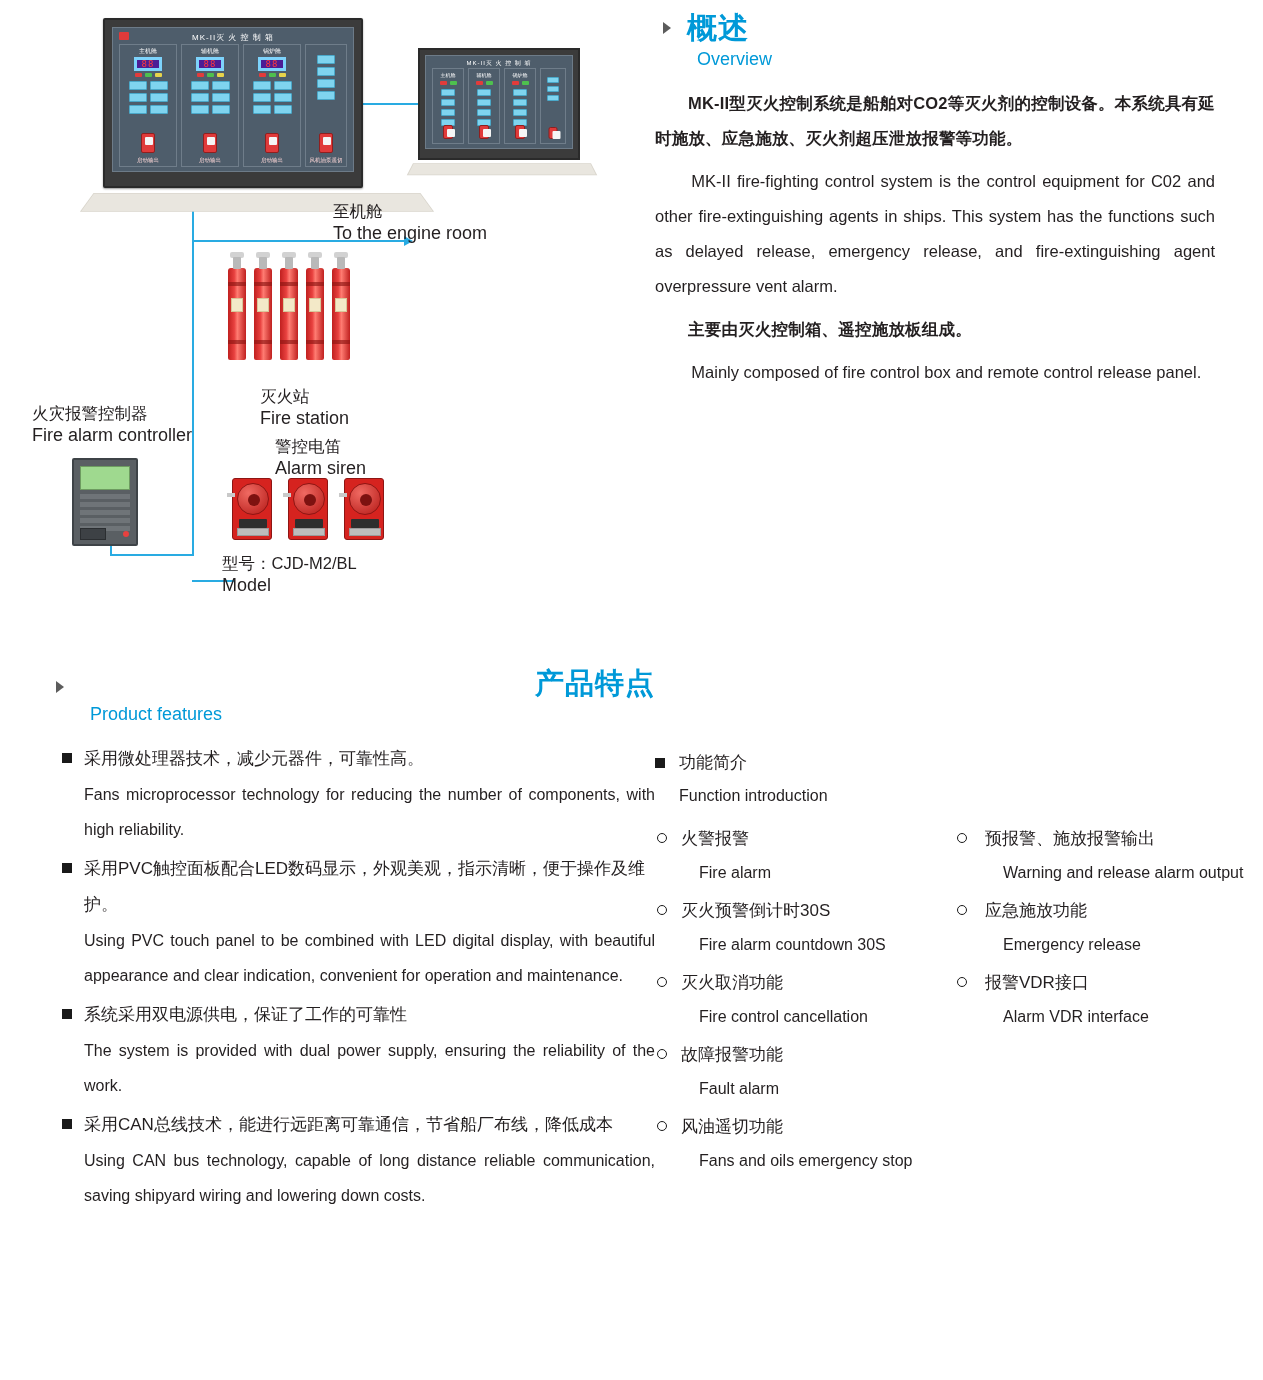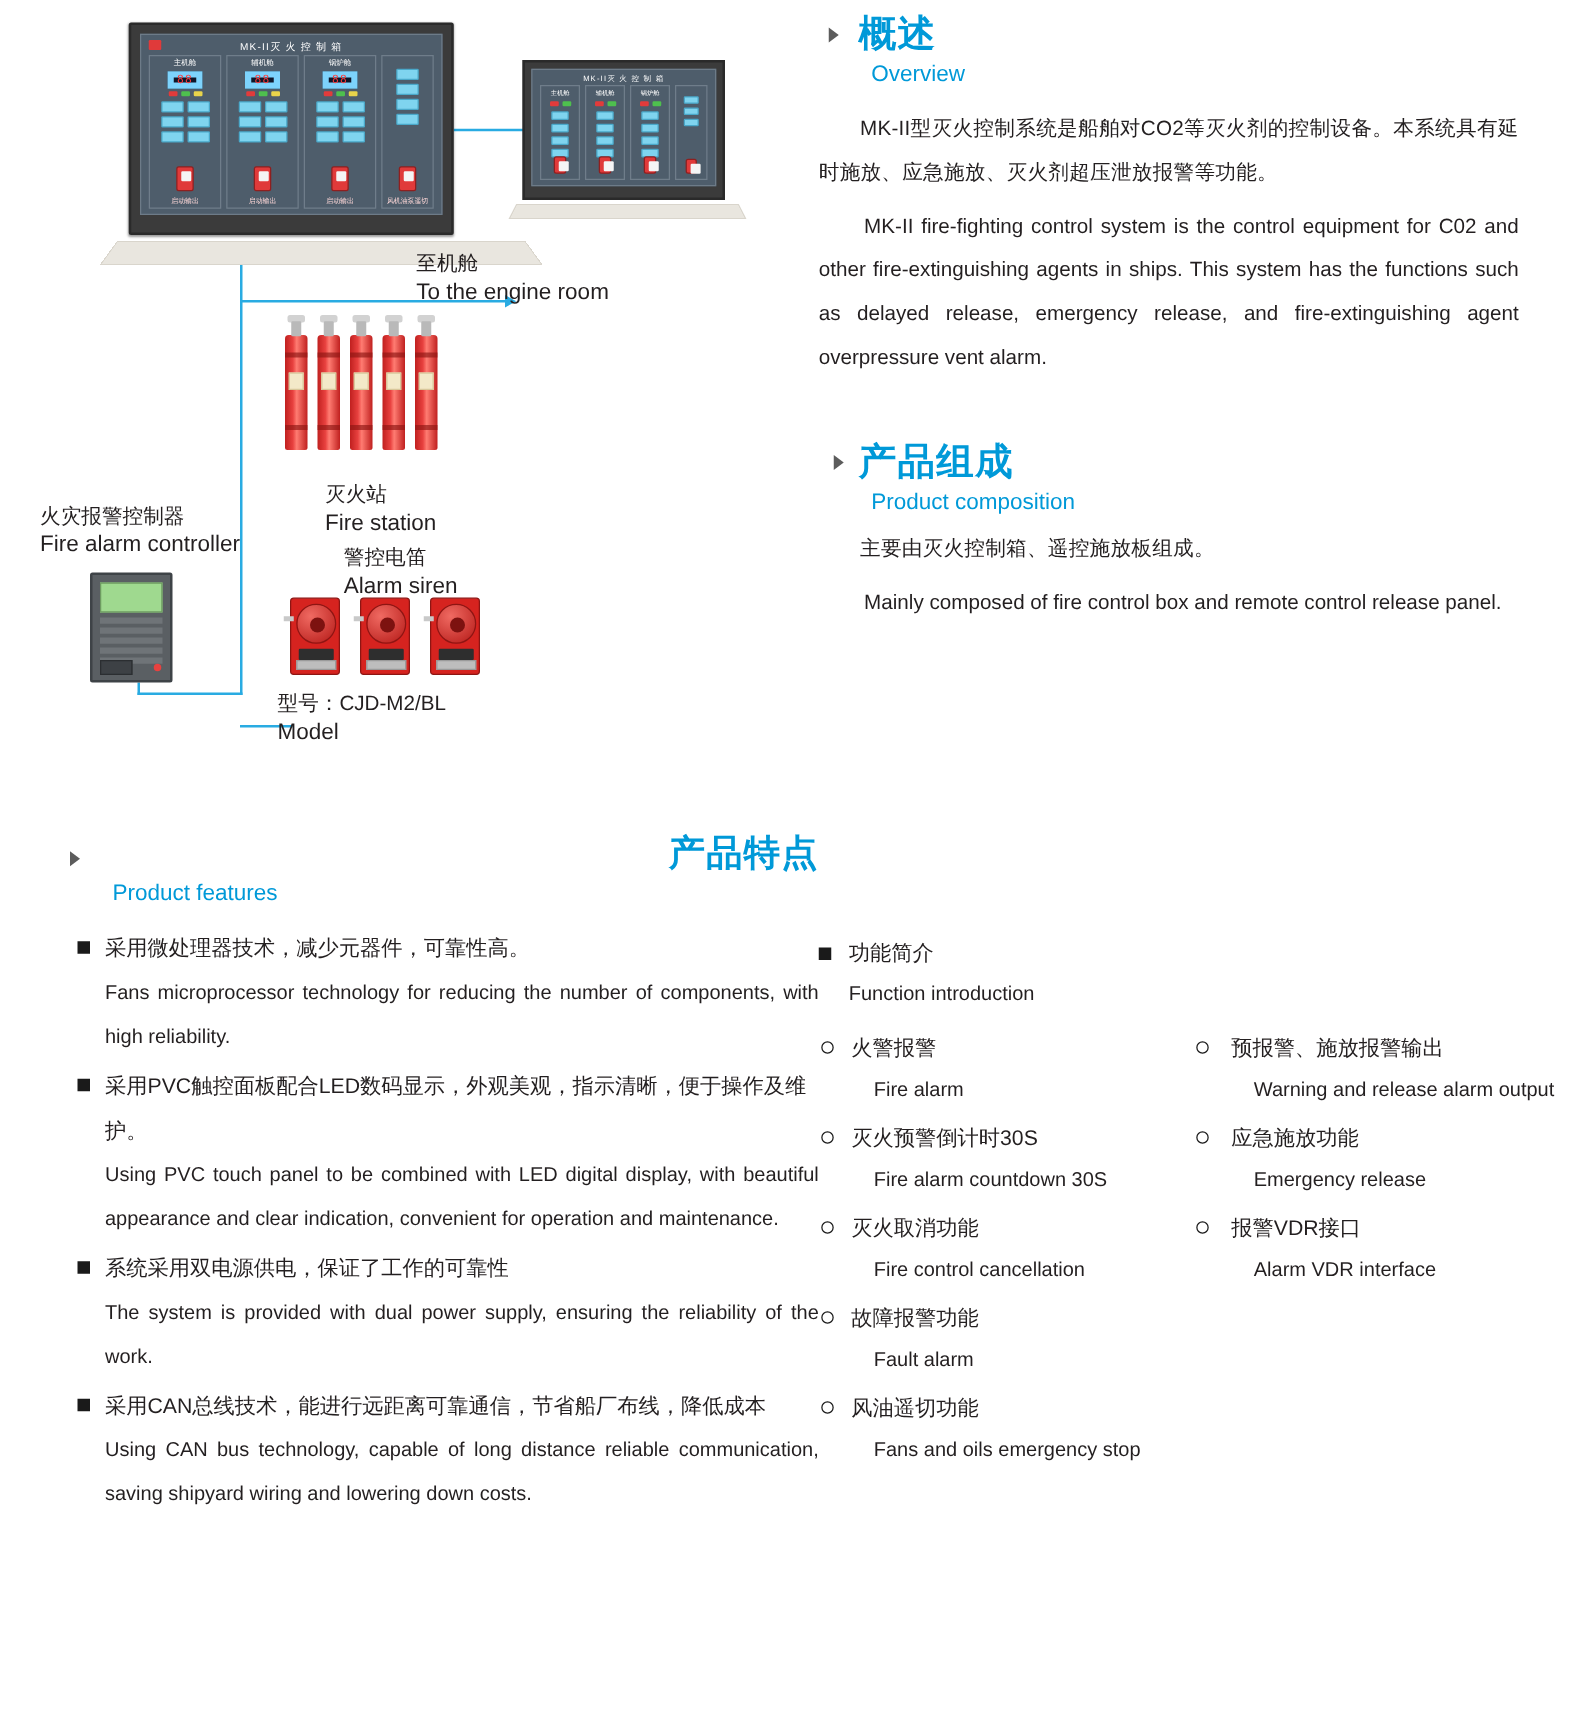--- a/index.html
+++ b/index.html
@@ -28,21 +28,21 @@
     margin-left:32px; line-height:36px;
   }
   .sec-head .en {
     font-size:18px; color:#0099d8; margin-left:42px; line-height:26px;
   }
 
   .para {
     font-size:16.5px; line-height:35px; text-align:justify;
     color:#231f20; margin:0;
   }
-  .para.cn { text-indent:2em; letter-spacing:0.2px; }
+  .para.cn { text-indent:2em; letter-spacing:0.2px;font-weight:bold; }
   .para.en { text-indent:2.2em; }
   .p-gap { height:8px; }
 
   
   .ill { position:absolute; left:0; top:0; width:655px; height:650px; }
 
   
   .box-main {
     position:absolute; left:103px; top:18px; width:260px; height:170px;
     background:#3b3b3b; border:2px solid #2a2a2a; border-radius:2px;
@@ -65,22 +65,22 @@
     position:absolute; left:6px; top:4px; width:10px;height:8px;
     background:#e03a3a; border-radius:1px;
   }
   .panel-cols { position:absolute; left:6px; top:16px; right:6px; bottom:4px; display:flex; gap:4px; }
   .pcol {
     flex:1; border:1px solid #6f7d8a; position:relative; padding-top:2px;
   }
   .pcol.small { flex:0 0 42px; }
   .pcol .hdr { font-size:6px; color:#fff; text-align:center; line-height:8px; }
   .seg {
-    margin:2px auto 1px; width:28px; height:14px; background:#0f172a;
-    border:5px solid #7dd3fc; display:flex; align-items:center; justify-content:center;
+    margin:2px auto 1px; width:28px; height:14px; background:#4c1d95;
+    border:3px solid #7dd3fc; display:flex; align-items:center; justify-content:center;
     color:#ff3a3a; font-family:"DejaVu Sans Mono", monospace; font-size:9px; letter-spacing:1px;
   }
   .lamprow { display:flex; justify-content:center; gap:3px; margin:2px 0; }
   .lamp { width:7px;height:4px;border-radius:1px; }
   .lamp.r{background:#e23b3b;} .lamp.g{background:#4ec04e;} .lamp.y{background:#e8d44b;}
   .btngrid { display:flex; flex-wrap:wrap; justify-content:center; gap:3px; padding:2px 3px; }
   .btn-s { width:18px;height:9px;background:#7fd4ef;border:1px solid #4aa8c9;border-radius:1px; }
   .sw {
     position:absolute; left:50%; bottom:13px; transform:translateX(-50%);
     width:14px;height:20px;background:#e03a3a;border:1px solid #8f1f1f;border-radius:2px;
@@ -426,25 +426,20 @@
     <div class="sec-head" style="margin-top:10px;">
       <span class="tri"></span>
       <div class="cn">概述</div>
       <div class="en">Overview</div>
     </div>
 
     <p class="para cn" style="margin-top:14px;">MK-II型灭火控制系统是船舶对CO2等灭火剂的控制设备。本系统具有延时施放、应急施放、灭火剂超压泄放报警等功能。</p>
     <div class="p-gap"></div>
     <p class="para en">MK-II fire-fighting control system is the control equipment for C02 and other fire-extinguishing agents in ships. This system has the functions such as delayed release, emergency release, and fire-extinguishing agent overpressure vent alarm.</p>
 
-    <div class="sec-head" style="margin-top:48px;">
-      <span class="tri" style="left:12px;"></span>
-      <div class="cn">产品组成</div>
-      <div class="en">Product composition</div>
-    </div>
 
     <p class="para cn" style="margin-top:8px;">主要由灭火控制箱、遥控施放板组成。</p>
     <div class="p-gap"></div>
     <p class="para en">Mainly composed of fire control box and remote control release panel.</p>
   </div>
 
   <div class="feat">
     <div class="sec-head">
       <span class="tri" style="left:56px;top:16px;"></span>
       <div class="cn" style="margin-left:84px;">产品特点</div>

